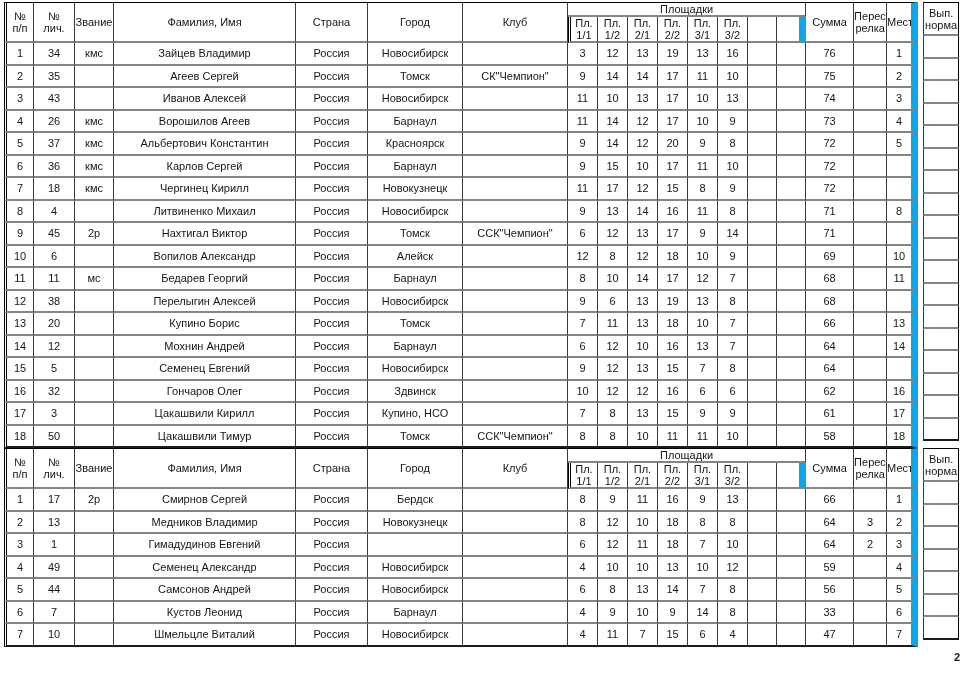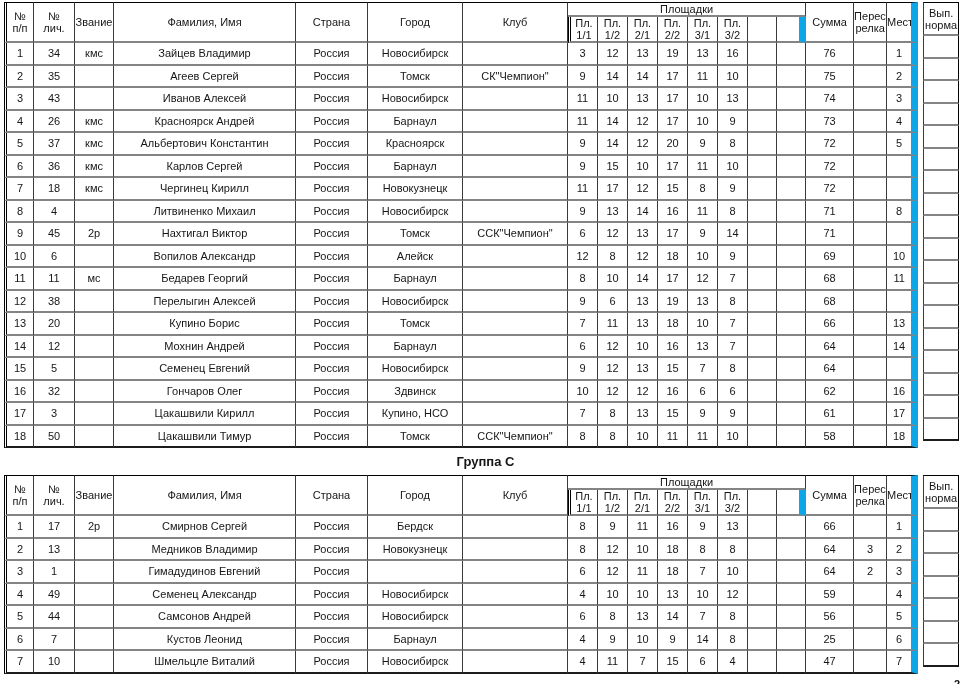--- a/index.html
+++ b/index.html
@@ -151,21 +151,21 @@
               <td></td>
               <td></td>
               <td>74</td>
               <td></td>
               <td>3</td>
             </tr>
             <tr>
               <td>4</td>
               <td>26</td>
               <td>кмс</td>
-              <td class="left">Красноярск Андрей</td>
+              <td class="left">Ворошилов Агеев</td>
               <td>Россия</td>
               <td>Барнаул</td>
               <td></td>
               <td>11</td>
               <td>14</td>
               <td>12</td>
               <td>17</td>
               <td>10</td>
               <td>9</td>
               <td></td>
@@ -515,21 +515,20 @@
             <tr>
               <td></td>
             </tr>
             <tr>
               <td></td>
             </tr>
           </tbody>
         </table>
       </div>
     </div>
-  <div class="heading">Группа С</div>
   <div id="tbl-1">
       <div class="tgroup-inner">
         <table class="tbl main-tbl">
           <colgroup>
             <col style="width: 30px;">
             <col style="width: 41px;">
             <col style="width: 39px;">
             <col style="width: 182px;">
             <col style="width: 72px;">
             <col style="width: 95px;">
@@ -690,21 +689,21 @@
               <td>Барнаул</td>
               <td></td>
               <td>4</td>
               <td>9</td>
               <td>10</td>
               <td>9</td>
               <td>14</td>
               <td>8</td>
               <td></td>
               <td></td>
-              <td>25</td>
+              <td>33</td>
               <td></td>
               <td>6</td>
             </tr>
             <tr>
               <td>7</td>
               <td>10</td>
               <td></td>
               <td class="left">Шмельцле Виталий</td>
               <td>Россия</td>
               <td>Новосибирск</td>

